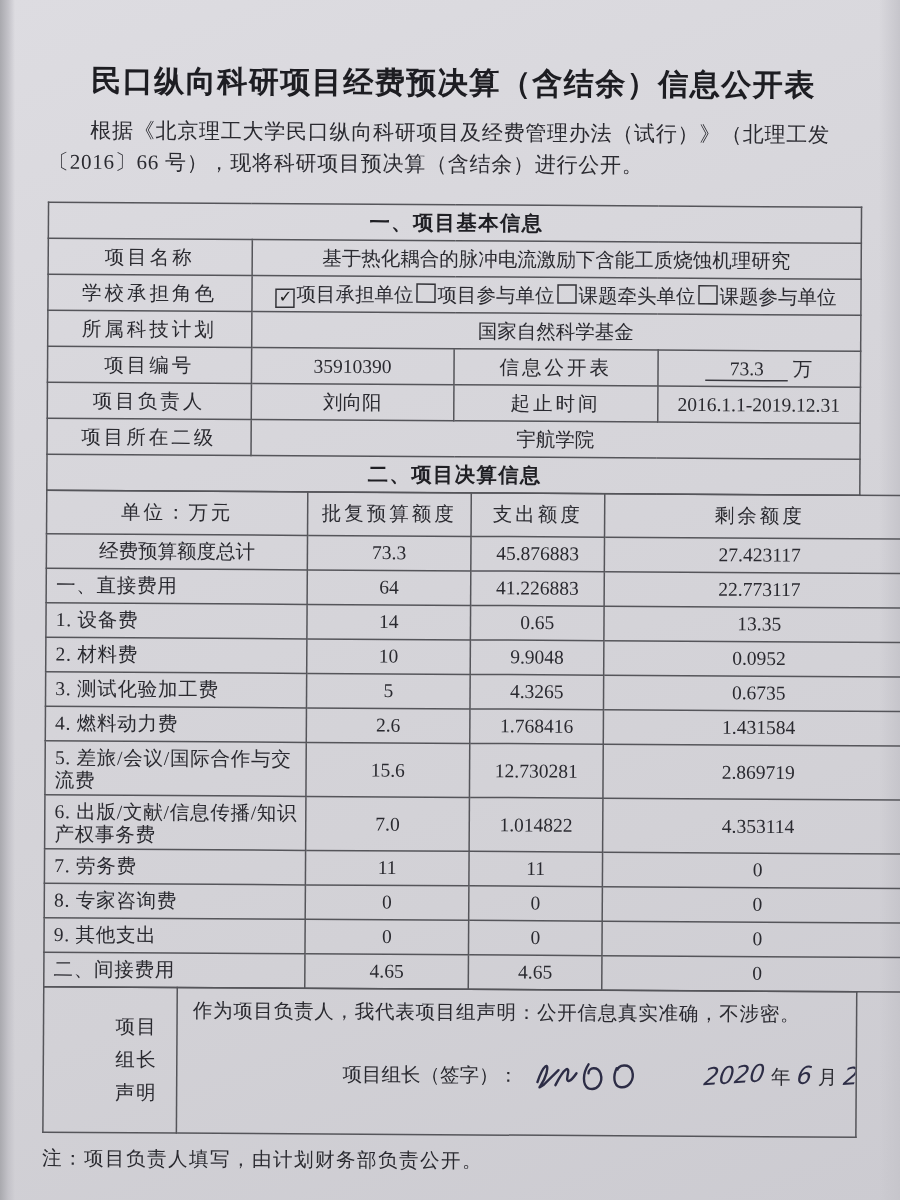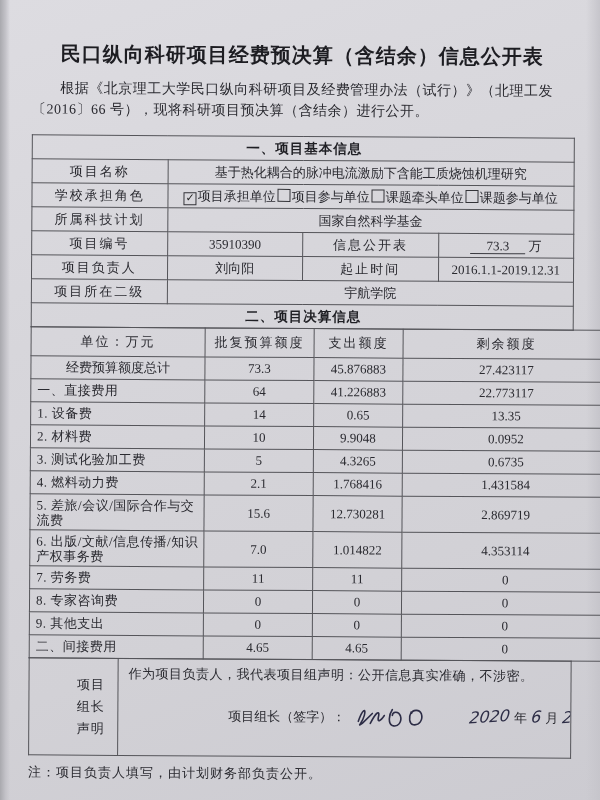--- a/index.html
+++ b/index.html
@@ -160,21 +160,21 @@
       <td>0.0952</td>
     </tr>
     <tr>
       <td class="left">3. 测试化验加工费</td>
       <td>5</td>
       <td>4.3265</td>
       <td>0.6735</td>
     </tr>
     <tr>
       <td class="left">4. 燃料动力费</td>
-      <td>2.1</td>
+      <td>2.6</td>
       <td>1.768416</td>
       <td>1.431584</td>
     </tr>
     <tr class="tall">
       <td class="left">5. 差旅/会议/国际合作与交流费</td>
       <td>15.6</td>
       <td>12.730281</td>
       <td>2.869719</td>
     </tr>
     <tr class="tall">

